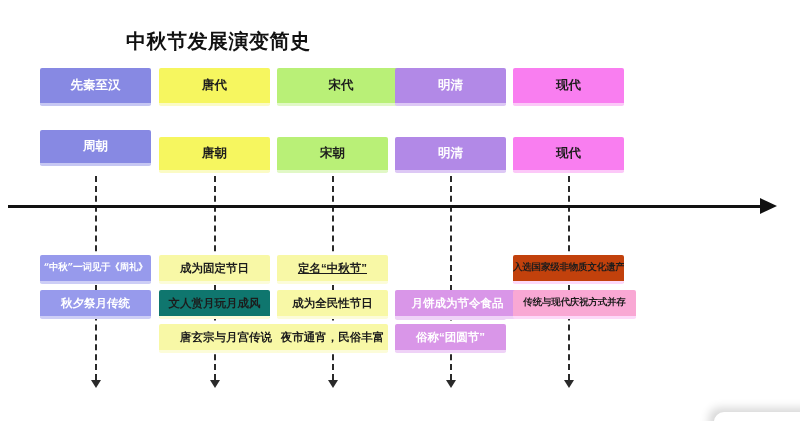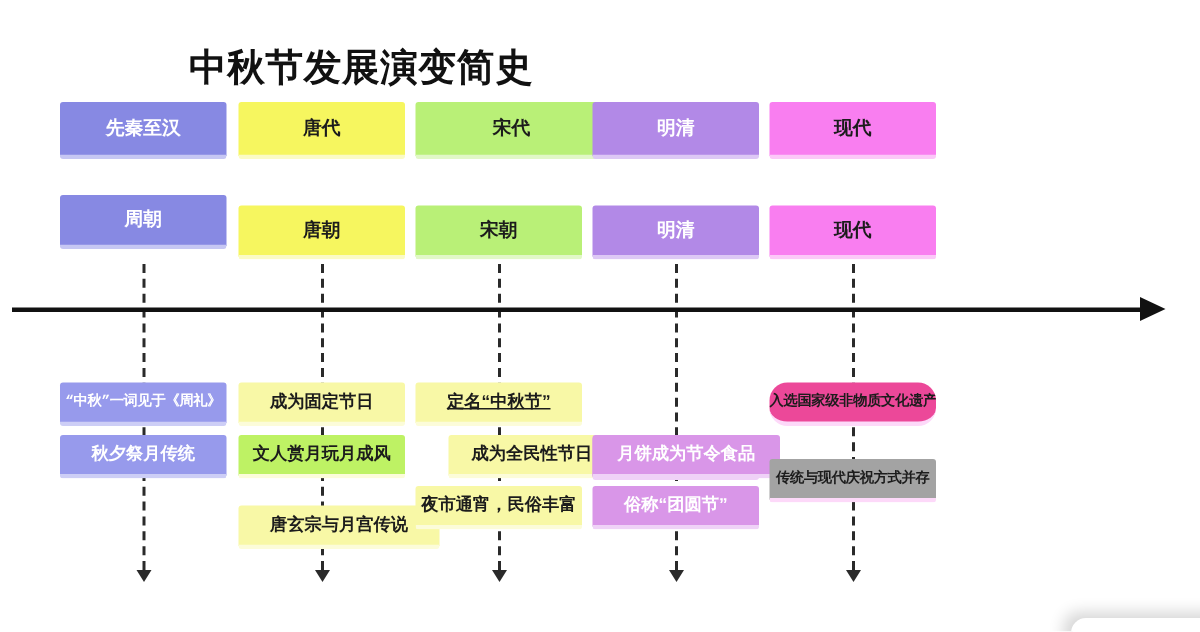--- a/index.html
+++ b/index.html
@@ -2,21 +2,21 @@
 <html><head>
 <meta charset="utf-8">
 <style>
   html,body{margin:0;padding:0;background:#ffffff;}
   .canvas{
     position:relative;width:800px;height:421px;background:#ffffff;overflow:hidden;
     font-family:"Liberation Sans","DejaVu Sans",sans-serif;
   }
   .title{
     position:absolute;left:126px;top:28px;margin:0;
-    font-size:25px;font-weight:bold;color:#111;letter-spacing:0.5px;
+    font-size:20px;font-weight:bold;color:#111;letter-spacing:0.5px;
   }
   .axis-line{
     position:absolute;left:8px;top:205px;width:754px;height:3px;background:#111;z-index:1;
   }
   .axis-arrow{
     position:absolute;left:760px;top:198px;width:0;height:0;z-index:1;
     border-top:8px solid transparent;border-bottom:8px solid transparent;
     border-left:17px solid #111;
   }
   .dash-line{
@@ -54,38 +54,38 @@
       <div class="arrow-down" style="left: 90.5px; top: 380px;"></div>
       <div class="box hdr" style="left: 40px; top: 68px; width: 111px; height: 35px; line-height: 35px; background: rgb(135, 137, 227); color: rgb(255, 255, 255); border-bottom: 3px solid rgb(198, 199, 243);">先秦至汉</div>
       <div class="box hdr" style="left: 40px; top: 130px; width: 111px; height: 33px; line-height: 33px; background: rgb(135, 137, 227); color: rgb(255, 255, 255); border-bottom: 3px solid rgb(198, 199, 243);">周朝</div>
       <div class="box detail small" style="left: 40px; top: 255px; width: 111px; height: 26px; line-height: 26px; background: rgb(151, 154, 236); color: rgb(255, 255, 255); border-bottom: 3px solid rgb(205, 206, 246);">“中秋”一词见于《周礼》</div>
       <div class="box detail" style="left: 40px; top: 290px; width: 111px; height: 26px; line-height: 26px; background: rgb(151, 154, 236); color: rgb(255, 255, 255); border-bottom: 3px solid rgb(205, 206, 246);">秋夕祭月传统</div>
       <div class="dash-line" style="left: 213.5px; top: 176px; height: 204px;"></div>
       <div class="arrow-down" style="left: 209.5px; top: 380px;"></div>
       <div class="box hdr" style="left: 159px; top: 68px; width: 111px; height: 35px; line-height: 35px; background: rgb(246, 246, 95); color: rgb(28, 28, 28); border-bottom: 3px solid rgb(251, 251, 197);">唐代</div>
       <div class="box hdr" style="left: 159px; top: 137px; width: 111px; height: 33px; line-height: 33px; background: rgb(246, 246, 95); color: rgb(28, 28, 28); border-bottom: 3px solid rgb(251, 251, 197);">唐朝</div>
       <div class="box detail" style="left: 159px; top: 255px; width: 111px; height: 26px; line-height: 26px; background: rgb(248, 248, 166); color: rgb(28, 28, 28); border-bottom: 3px solid rgb(252, 252, 217);">成为固定节日</div>
-      <div class="box detail" style="left: 159px; top: 290px; width: 111px; height: 26px; line-height: 26px; background: #bef264; color: rgb(28, 28, 28); border-bottom: 3px solid rgb(252, 252, 217);">文人赏月玩月成风</div>
-      <div class="box detail" style="left: 159px; top: 324px; width: 134px; height: 26px; line-height: 26px; background: rgb(248, 248, 166); color: rgb(28, 28, 28); border-bottom: 3px solid rgb(252, 252, 217); margin-top: 13px;">唐玄宗与月宫传说</div>
+      <div class="box detail" style="left: 159px; top: 290px; width: 111px; height: 26px; line-height: 26px; background: #0f766e; color: rgb(28, 28, 28); border-bottom: 3px solid rgb(252, 252, 217);">文人赏月玩月成风</div>
+      <div class="box detail" style="left: 159px; top: 324px; width: 134px; height: 26px; line-height: 26px; background: rgb(248, 248, 166); color: rgb(28, 28, 28); border-bottom: 3px solid rgb(252, 252, 217);">唐玄宗与月宫传说</div>
       <div class="dash-line" style="left: 331.5px; top: 176px; height: 204px;"></div>
       <div class="arrow-down" style="left: 327.5px; top: 380px;"></div>
       <div class="box hdr" style="left: 277px; top: 68px; width: 128px; height: 35px; line-height: 35px; background: rgb(185, 240, 119); color: rgb(28, 28, 28); border-bottom: 3px solid rgb(225, 248, 198);">宋代</div>
       <div class="box hdr" style="left: 277px; top: 137px; width: 111px; height: 33px; line-height: 33px; background: rgb(185, 240, 119); color: rgb(28, 28, 28); border-bottom: 3px solid rgb(225, 248, 198);">宋朝</div>
       <div class="box detail" style="left: 277px; top: 255px; width: 111px; height: 26px; line-height: 26px; background: rgb(248, 248, 166); color: rgb(28, 28, 28); border-bottom: 3px solid rgb(252, 252, 217); text-decoration: underline;">定名“中秋节”</div>
-      <div class="box detail" style="left: 277px; top: 290px; width: 111px; height: 26px; line-height: 26px; background: rgb(248, 248, 166); color: rgb(28, 28, 28); border-bottom: 3px solid rgb(252, 252, 217); margin-left: 22px;">成为全民性节日</div>
+      <div class="box detail" style="left: 277px; top: 290px; width: 111px; height: 26px; line-height: 26px; background: rgb(248, 248, 166); color: rgb(28, 28, 28); border-bottom: 3px solid rgb(252, 252, 217);">成为全民性节日</div>
       <div class="box detail" style="left: 277px; top: 324px; width: 111px; height: 26px; line-height: 26px; background: rgb(248, 248, 166); color: rgb(28, 28, 28); border-bottom: 3px solid rgb(252, 252, 217);">夜市通宵，民俗丰富</div>
       <div class="dash-line" style="left: 449.5px; top: 176px; height: 204px;"></div>
       <div class="arrow-down" style="left: 445.5px; top: 380px;"></div>
       <div class="box hdr" style="left: 395px; top: 68px; width: 111px; height: 35px; line-height: 35px; background: rgb(178, 137, 231); color: rgb(255, 255, 255); border-bottom: 3px solid rgb(221, 200, 245);">明清</div>
       <div class="box hdr" style="left: 395px; top: 137px; width: 111px; height: 33px; line-height: 33px; background: rgb(178, 137, 231); color: rgb(255, 255, 255); border-bottom: 3px solid rgb(221, 200, 245);">明清</div>
       <div class="box detail" style="left: 395px; top: 255px; width: 111px; height: 26px; line-height: 26px; background: rgb(217, 150, 232); color: rgb(255, 255, 255); border-bottom: 3px solid rgb(239, 210, 247); margin-top: 36px;">与春节齐名</div>
       <div class="box detail" style="left: 395px; top: 290px; width: 125px; height: 26px; line-height: 26px; background: rgb(217, 150, 232); color: rgb(255, 255, 255); border-bottom: 3px solid rgb(239, 210, 247);">月饼成为节令食品</div>
       <div class="box detail" style="left: 395px; top: 324px; width: 111px; height: 26px; line-height: 26px; background: rgb(217, 150, 232); color: rgb(255, 255, 255); border-bottom: 3px solid rgb(239, 210, 247);">俗称“团圆节”</div>
       <div class="dash-line" style="left: 567.5px; top: 176px; height: 204px;"></div>
       <div class="arrow-down" style="left: 563.5px; top: 380px;"></div>
       <div class="box hdr" style="left: 513px; top: 68px; width: 111px; height: 35px; line-height: 35px; background: rgb(249, 126, 240); color: rgb(28, 28, 28); border-bottom: 3px solid rgb(252, 200, 248);">现代</div>
       <div class="box hdr" style="left: 513px; top: 137px; width: 111px; height: 33px; line-height: 33px; background: rgb(249, 126, 240); color: rgb(28, 28, 28); border-bottom: 3px solid rgb(252, 200, 248);">现代</div>
-      <div class="box detail small" style="left: 513px; top: 255px; width: 111px; height: 26px; line-height: 26px; background: #ec4899; color: rgb(28, 28, 28); border-bottom: 3px solid rgb(253, 217, 249); border-radius: 12px;">入选国家级非物质文化遗产</div>
-      <div class="box detail small" style="left: 513px; top: 290px; width: 111px; height: 26px; line-height: 26px; background: #a3a3a3; color: rgb(28, 28, 28); border-bottom: 3px solid rgb(253, 217, 249); margin-top: 16px;">传统与现代庆祝方式并存</div>
+      <div class="box detail small" style="left: 513px; top: 255px; width: 111px; height: 26px; line-height: 26px; background: #c2410c; color: rgb(28, 28, 28); border-bottom: 3px solid rgb(253, 217, 249);">入选国家级非物质文化遗产</div>
+      <div class="box detail small" style="left: 513px; top: 290px; width: 123px; height: 26px; line-height: 26px; background: #f9a8d4; color: rgb(28, 28, 28); border-bottom: 3px solid rgb(253, 217, 249);">传统与现代庆祝方式并存</div>
     </div>
 
   <div class="corner-card"></div>
 </div>
 
 </body></html>

